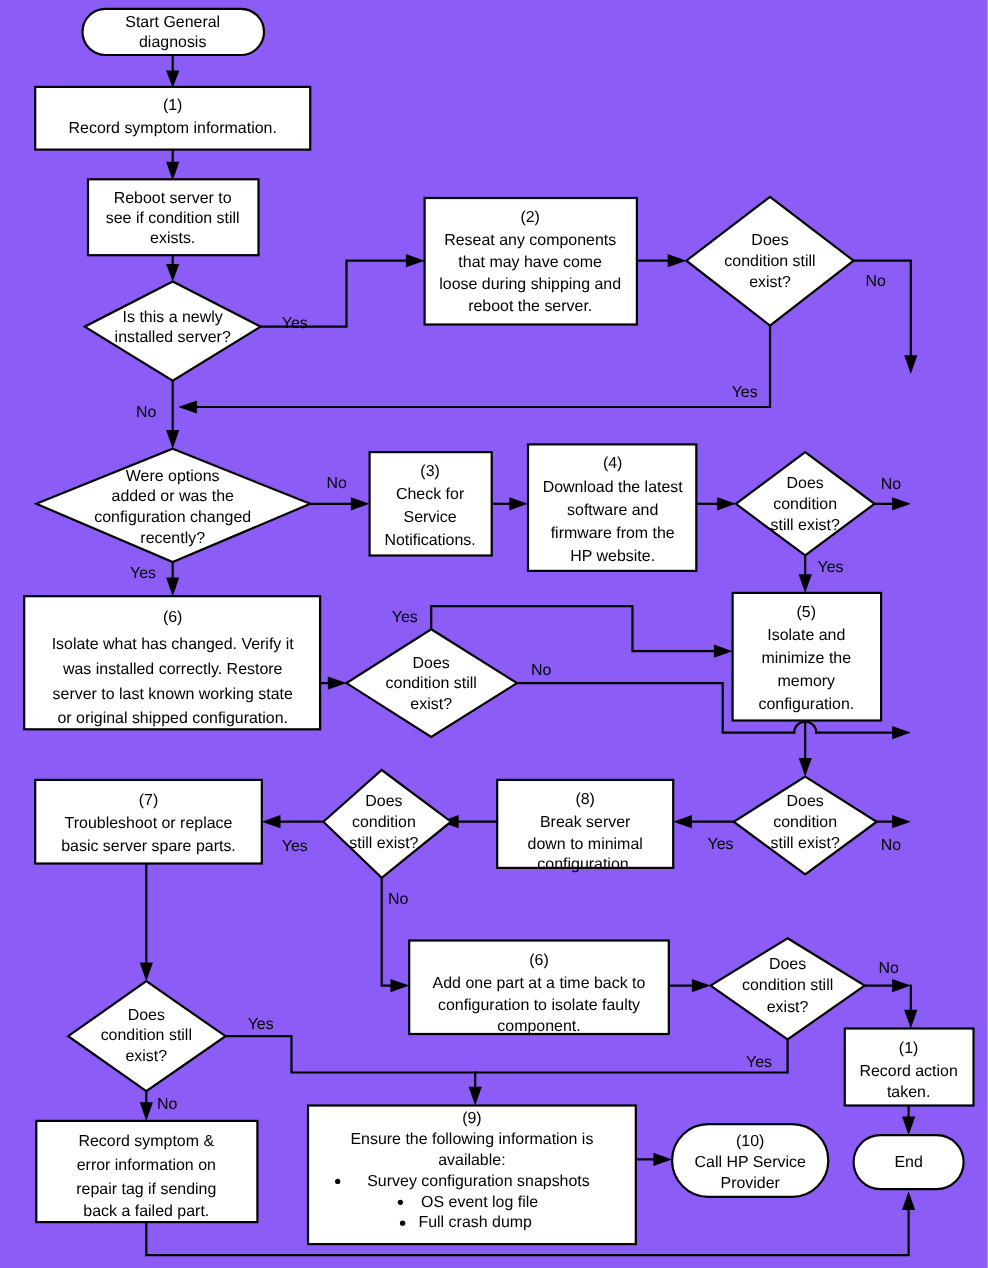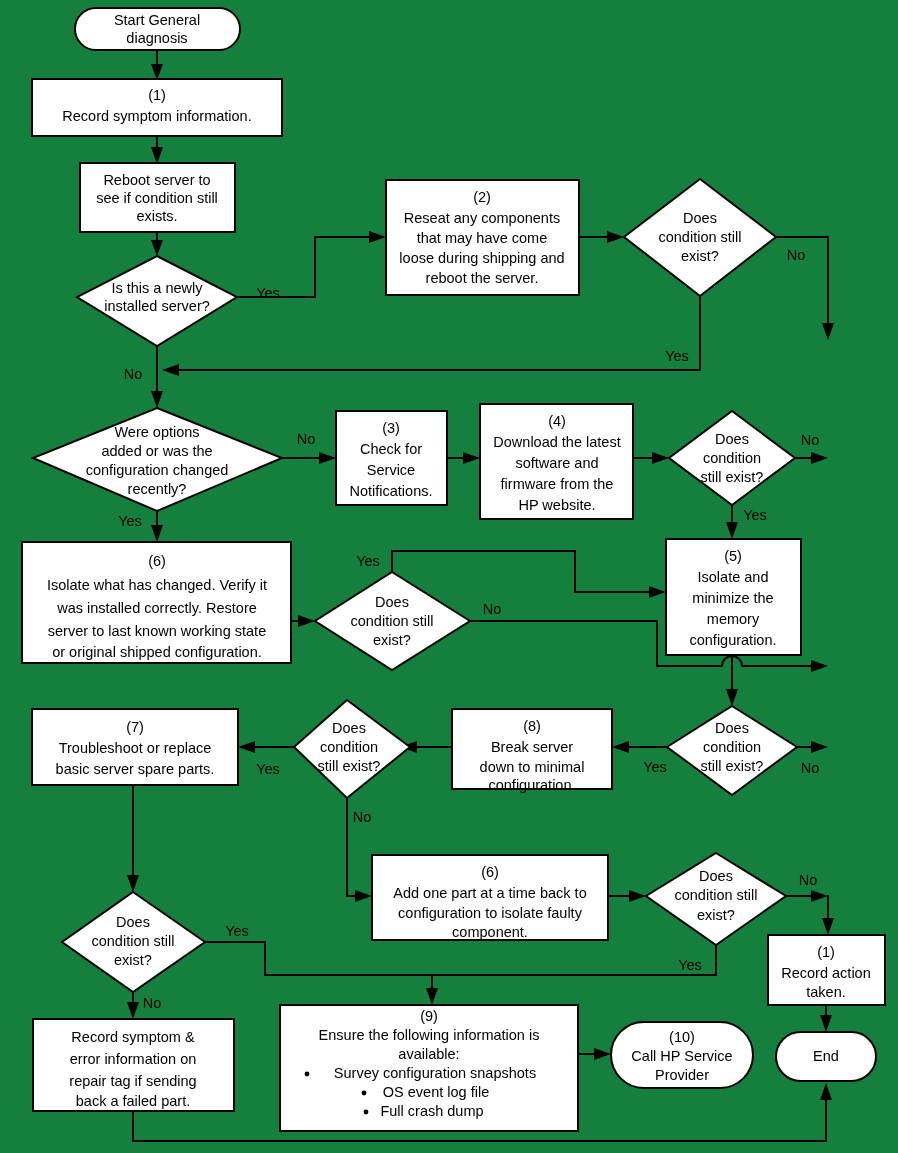--- a/index.html
+++ b/index.html
@@ -10,21 +10,21 @@
   body {
     width: 898px;
     height: 1153px;
     font-family: "Liberation Sans", sans-serif;
     overflow: hidden;
   }
   #flowchart-root {
     position: relative;
     width: 898px;
     height: 1153px;
-    background: #15803d;
+    background: #8b5cf6;
   }
   svg#chart {
     display: block;
     width: 898px;
     height: 1153px;
   }
   .node-shape {
     fill: #ffffff;
     stroke: #000000;
     stroke-width: 2;

